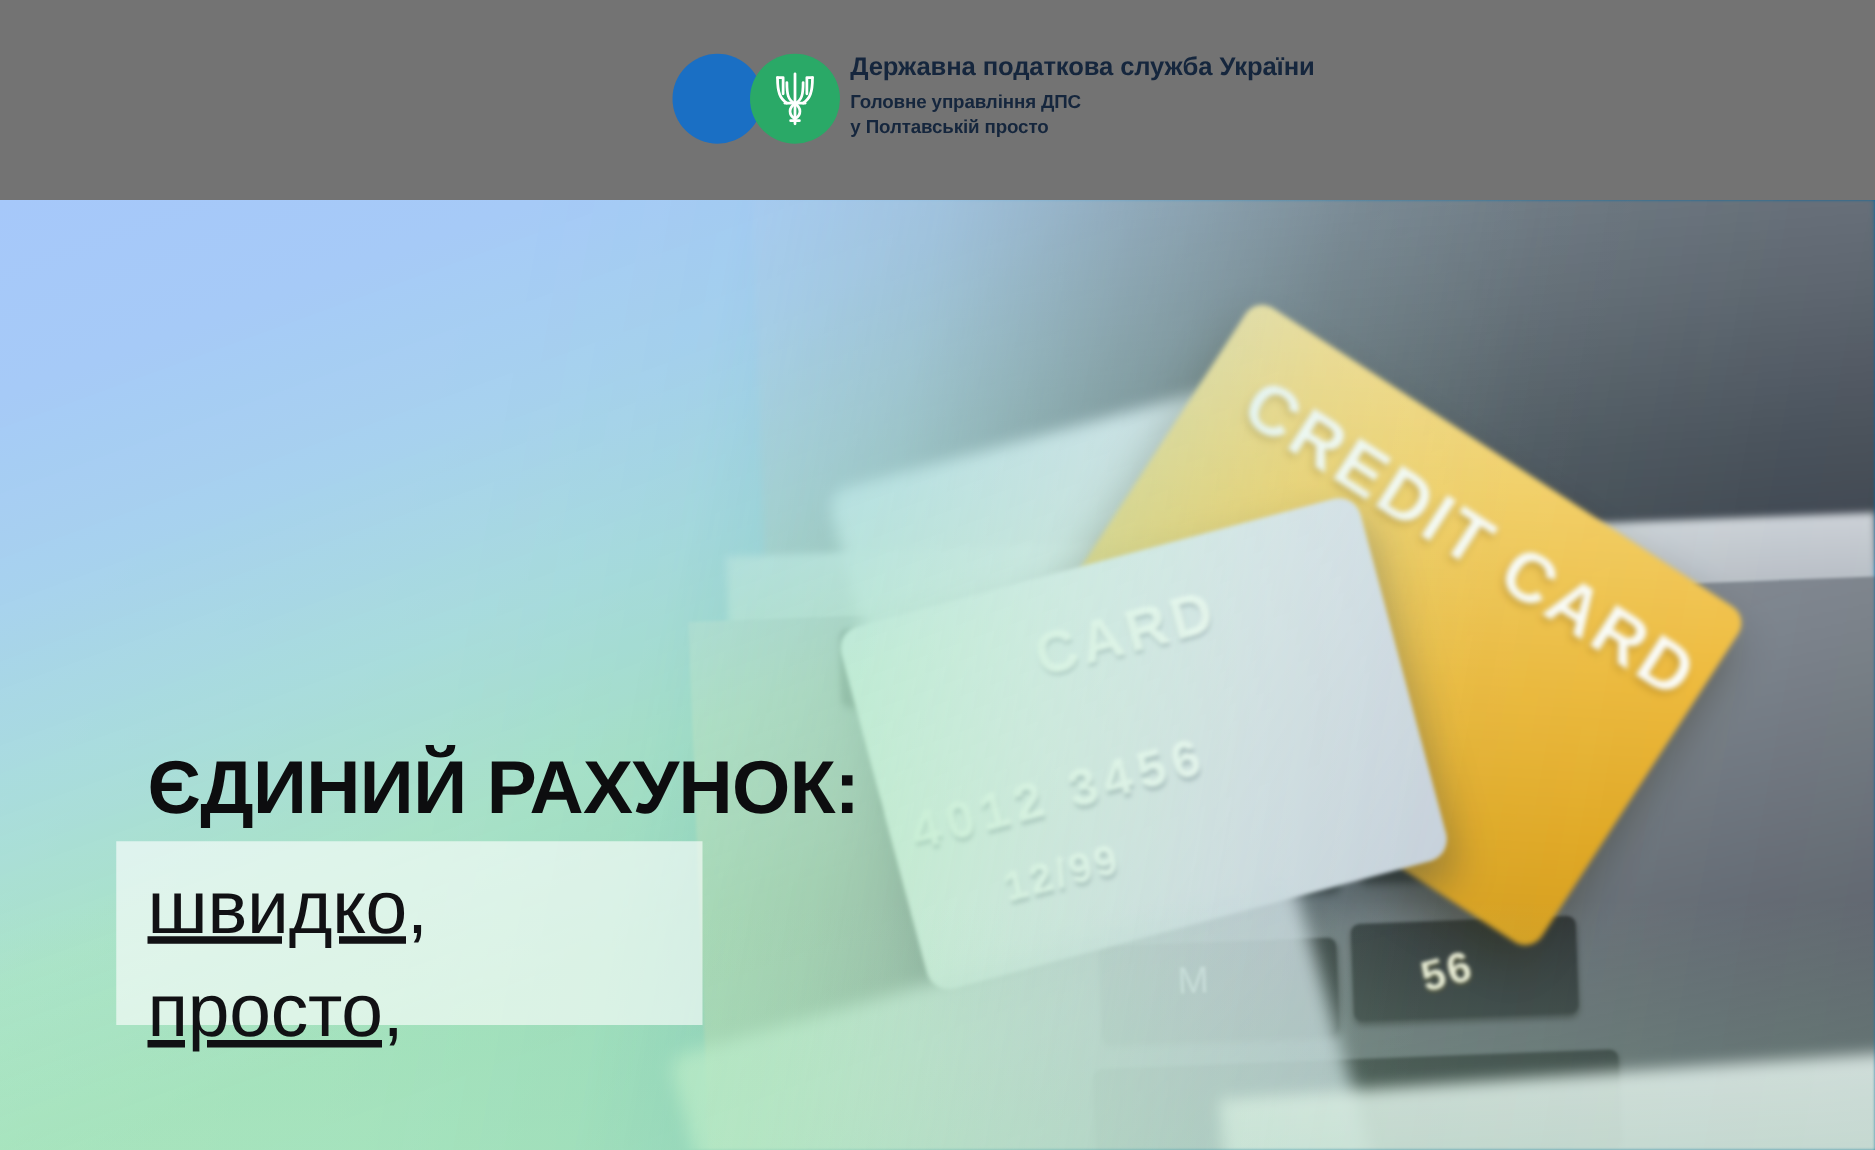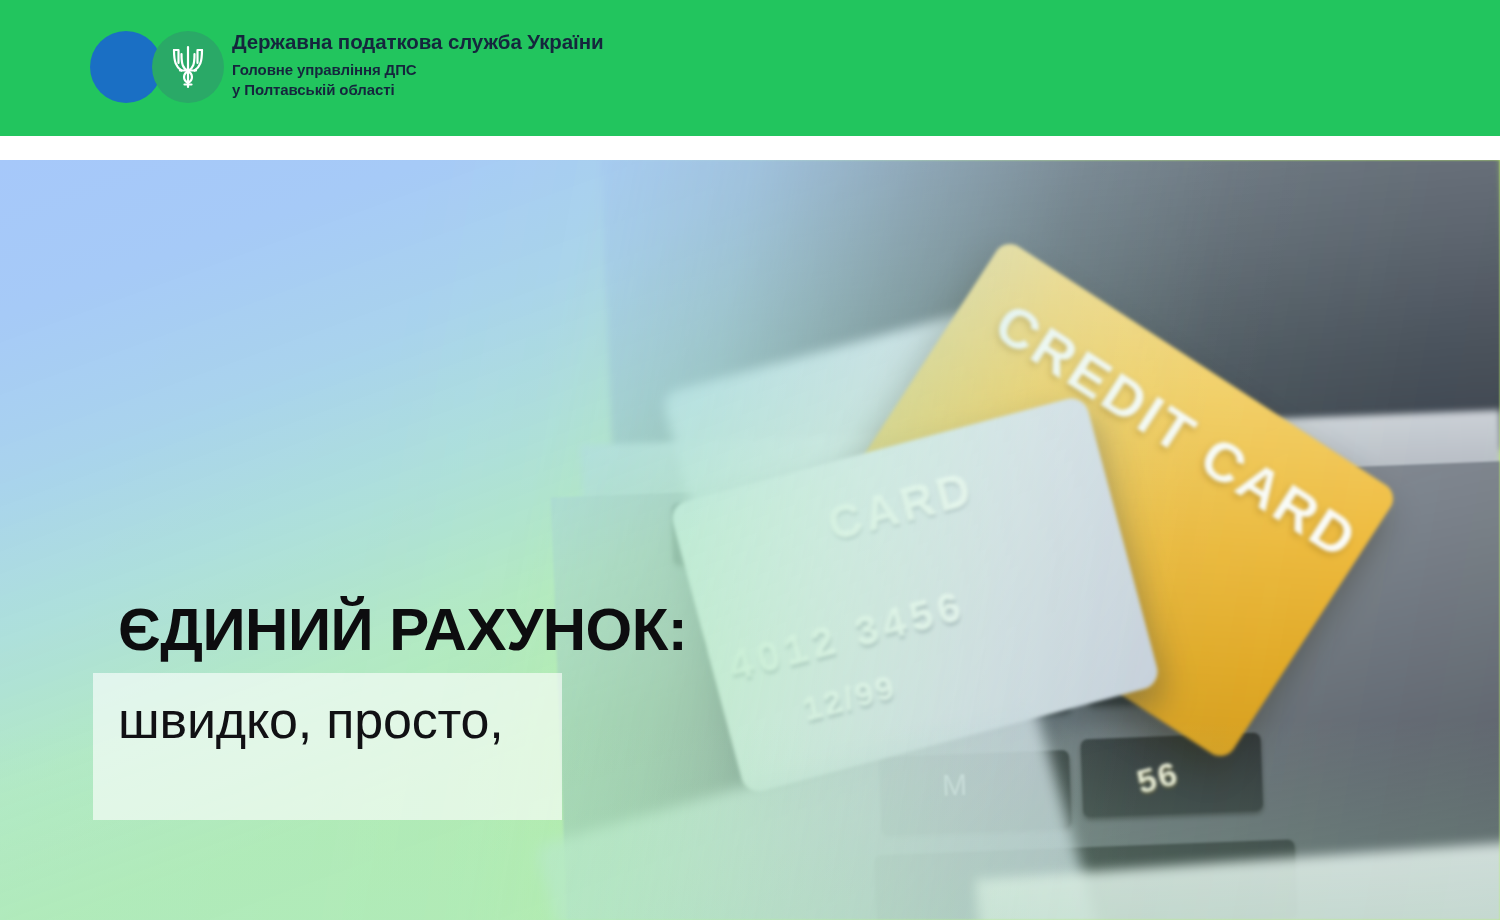--- a/index.html
+++ b/index.html
@@ -6,22 +6,22 @@
   html,body{margin:0;padding:0;background:#fff;}
   body{
     width:1500px;height:920px;overflow:hidden;
     font-family:"Liberation Sans","DejaVu Sans",sans-serif;
     -webkit-font-smoothing:antialiased;
   }
   .banner{position:relative;width:1500px;height:920px;overflow:hidden;background:#fff;}
 
   
   .header{
-    position:absolute;left:0;top:0;width:1500px;height:136px;
-    background:#22c55e;display:flex;align-items:center;z-index:40;
+    position:absolute;left:0;top:0;width:1500px;height:160px;
+    background:#737373;display:flex;align-items:center;z-index:40;justify-content:center;
   }
   .logo-block{display:flex;align-items:center;margin-left:90px;margin-top:-6px;}
   .logo-marks{position:relative;width:130px;height:80px;flex:0 0 auto;}
   .circle-blue{
     position:absolute;left:0;top:6px;width:72px;height:72px;border-radius:50%;
     background:#1a6fc4;
   }
   .circle-green{
     position:absolute;left:62px;top:6px;width:72px;height:72px;border-radius:50%;
     background:#2aa967;display:flex;align-items:center;justify-content:center;
@@ -33,21 +33,21 @@
     white-space:nowrap;margin-bottom:6px;
   }
   .logo-line2,.logo-line3{
     font-size:15px;font-weight:bold;letter-spacing:-0.1px;line-height:1.32;
     white-space:nowrap;
   }
 
   
   .hero{
     position:absolute;left:0;top:160px;width:1500px;height:760px;overflow:hidden;
-    background:#bef264;
+    background:#0369a1;
   }
 
   
   .photo{
     position:absolute;left:0;top:0;width:1500px;height:760px;overflow:hidden;
     filter:blur(1.2px);
   }
   
   .lap-screen{
     position:absolute;right:0;top:-40px;width:900px;height:330px;
@@ -203,22 +203,22 @@
     position:absolute;left:118px;top:440px;
     font-size:60px;font-weight:bold;color:#0d0d0f;
     letter-spacing:-0.5px;line-height:1.0;white-space:nowrap;
   }
   .subbox{
     position:absolute;left:93px;top:513px;width:469px;height:147px;
     background:rgba(255,255,255,0.62);
   }
   .sub{
     position:absolute;left:118px;top:525px;width:440px;
-    font-size:52px;font-weight:normal;color:#111114;
-    line-height:1.38;letter-spacing:-0.2px;
+    font-size:60px;font-weight:normal;color:#111114;
+    line-height:1.38;letter-spacing:-0.2px;text-decoration:underline;
   }
   .sub span{display:block;}
 </style>
 </head>
 <body>
 
 <div class="banner">
 
   <div class="header">
     <div class="logo-block">
@@ -239,21 +239,21 @@
               <path d="M20 27 C15 30, 14.5 36, 20 39 C25.5 36, 25 30, 20 27 Z"></path>
               <path d="M16.5 40.5 L23.5 40.5"></path>
             </g>
           </svg>
         </div>
       </div>
 
       <div class="logo-text">
         <div class="logo-line1">Державна податкова служба України</div>
         <div class="logo-line2">Головне управління ДПС</div>
-        <div class="logo-line3">у Полтавській області</div>
+        <div class="logo-line3">у Полтавській просто</div>
       </div>
 
     </div>
   </div>
 
   <div class="hero">
 
     <div class="photo">
       <div class="lap-screen"></div>
       <div class="lap-deck"></div>

